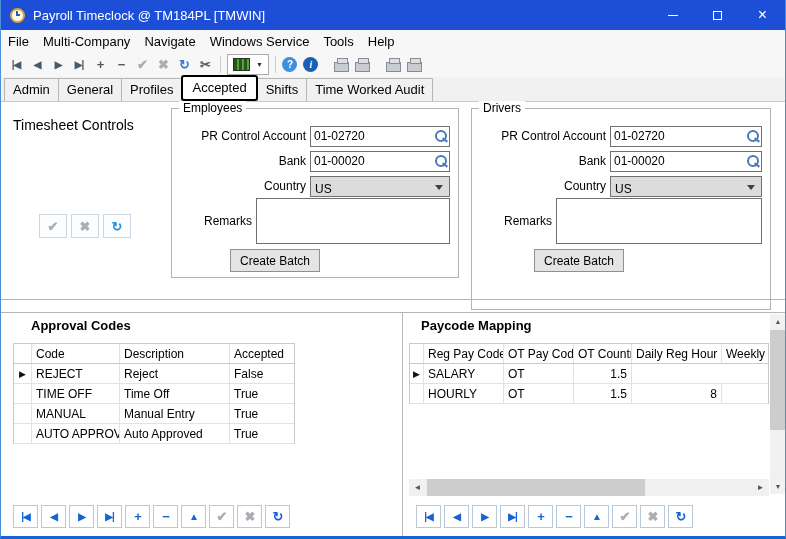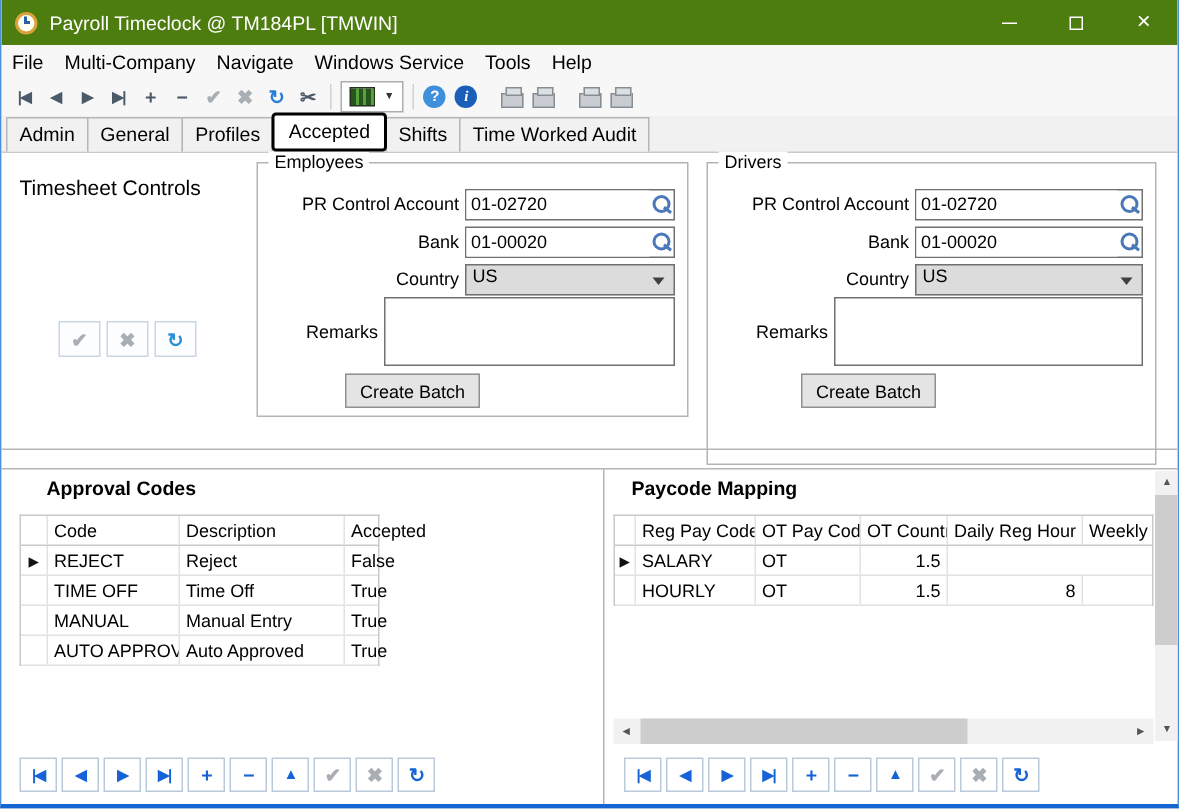--- a/index.html
+++ b/index.html
@@ -1,20 +1,20 @@
 <!DOCTYPE html>
 <html><head>
 <meta charset="utf-8">
 <style>
 *{margin:0;padding:0;box-sizing:border-box}
 body{background:#8f9aa5;font-family:"Liberation Sans",sans-serif}
 #window{position:relative;width:786px;height:539px;background:#fff;color:#000;overflow:hidden;
   border-left:1px solid #4a90d9;border-right:1px solid #4a90d9;border-bottom:3px solid #1464d2}
 
-.titlebar{position:absolute;top:0;left:0;right:0;height:30px;background:#4d7c0f;display:flex;align-items:center;color:#fff}
+.titlebar{position:absolute;top:0;left:0;right:0;height:30px;background:#1d4ed8;display:flex;align-items:center;color:#fff}
 .app-icon{width:15px;height:15px;margin-left:9px;border-radius:50%;background:#fdfdf2;border:2px solid #d8a33a;position:relative;flex:none}
 .app-icon::before{content:"";position:absolute;left:4px;top:1px;width:2px;height:5px;background:#2b5fa8}
 .app-icon::after{content:"";position:absolute;left:4px;top:4px;width:4px;height:2px;background:#2b5fa8}
 .tb-title{margin-left:8px;font-size:13px;white-space:nowrap}
 .win-btns{margin-left:auto;display:flex;height:100%}
 .win-btn{width:45px;display:flex;align-items:center;justify-content:center;cursor:default}
 .glyph-min{width:10px;height:1px;background:#fff}
 .glyph-max{width:9px;height:9px;border:1px solid #fff}
 .win-close span{font-size:16px;line-height:1}
 
@@ -57,40 +57,40 @@
 .frow{position:absolute;left:0;right:0;display:flex;align-items:center;height:22px}
 .frow.r1{top:16px}.frow.r2{top:41px}.frow.r3{top:66px}
 .frow.r4{top:89px;height:46px}
 .flabel{width:138px;text-align:right;padding-right:4px;font-size:12px;flex:none;white-space:nowrap}
 .frow.r4 .flabel{width:84px}
 .tinput{flex:1;margin-right:8px;height:21px;border:1px solid #707070;display:flex;align-items:stretch;background:#fff;min-width:0}
 .tinput input{flex:1;border:0;outline:0;padding:0 3px;font:12px "Liberation Sans",sans-serif;min-width:0}
 .lookup{width:16px;flex:none;position:relative}
 .lookup::before{content:"";position:absolute;left:2px;top:3px;width:8px;height:8px;border:2px solid #4a78b8;border-radius:50%}
 .lookup::after{content:"";position:absolute;left:9px;top:12px;width:6px;height:2px;background:#4a78b8;transform:rotate(38deg)}
-.fselect{flex:1;margin-right:8px;height:21px;border:1px solid #707070;background:#dcdcdc;position:relative;display:flex;align-items:flex-start;padding-left:4px;font-size:12px}
+.fselect{flex:1;margin-right:8px;height:21px;border:1px solid #707070;background:#dcdcdc;position:relative;display:flex;align-items:flex-end;padding-left:4px;font-size:12px}
 .sel-arrow{position:absolute;right:6px;top:8px;width:0;height:0;border-left:4px solid transparent;border-right:4px solid transparent;border-top:5px solid #404040}
 .fremarks{flex:1;margin-right:8px;height:46px;border:1px solid #707070;resize:none;font:12px "Liberation Sans",sans-serif;padding:2px;min-width:0}
 .batch-btn{position:absolute;top:140px;left:58px;height:23px;padding:0 9px;font:12px "Liberation Sans",sans-serif;background:#e4e4e4;border:1px solid #909090}
 #gb-drv .batch-btn{left:62px}
 
 .hline{position:absolute;left:0;right:0;height:1px;background:#b6b6b6}
 #hl1{top:299px}#hl2{top:312px}
 .vdiv{position:absolute;left:401px;top:312px;bottom:0;width:1px;background:#b6b6b6}
 .pane-title{position:absolute;top:318px;font-size:13px;font-weight:bold}
 #pt-left{left:30px}#pt-right{left:420px}
 
 .grid{position:absolute;border:1px solid #c9c9c9;border-bottom:none;font-size:12px;background:#fff}
 .grow{display:flex;height:20px;border-bottom:1px solid #e2e2e2;background:#fff}
 .ghead{border-bottom:1px solid #c9c9c9}
 .gmark{width:18px;flex:none;border-right:1px solid #e2e2e2;font-size:9px;display:flex;align-items:center;justify-content:center;color:#111}
 #grid-paycode .gmark{width:14px}
 .gcell{padding:3px 4px;border-right:1px solid #e2e2e2;white-space:nowrap;overflow:hidden;flex:none;line-height:14px}
 .num{text-align:right}
-#grid-approval{left:12px;top:343px;width:240px}
+#grid-approval{left:12px;top:343px;width:282px}
 .ca-code{width:88px}.ca-desc{width:110px}.ca-acc{width:64px;border-right:none}
 #grid-paycode{left:408px;top:343px;width:360px}
 .cp-reg{width:80px}.cp-otp{width:70px}.cp-fac{width:58px}.cp-daily{width:90px}.cp-week{width:46px;border-right:none}
 
 .hscroll{position:absolute;left:408px;top:479px;width:360px;height:17px;background:#f1f1f1}
 .sb-arrow{position:absolute;top:0;width:17px;height:17px;display:flex;align-items:center;justify-content:center;font-size:8px;color:#555}
 #hs-left{left:0}#hs-right{right:0}
 .h-thumb{position:absolute;left:18px;top:0;height:17px;width:218px;background:#cdcdcd}
 .vscroll{position:absolute;left:769px;top:314px;width:16px;height:180px;background:#f1f1f1}
 .vs-arrow{position:absolute;left:0;width:16px;height:15px;display:flex;align-items:center;justify-content:center;font-size:7px;color:#555}

